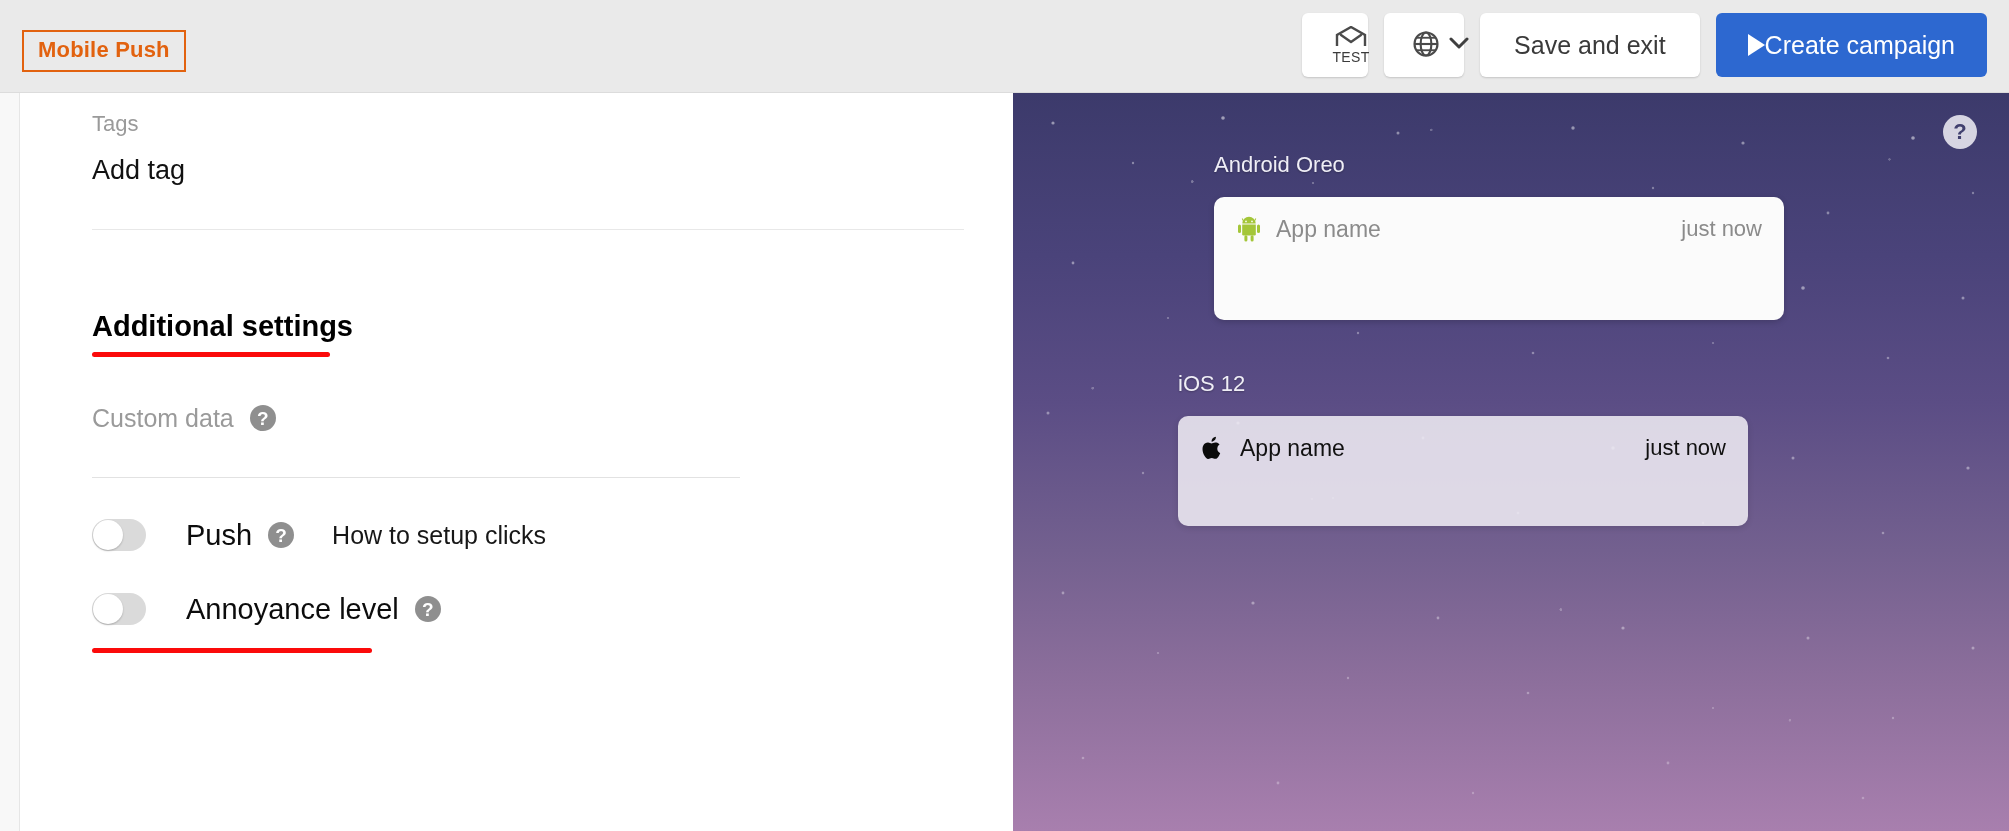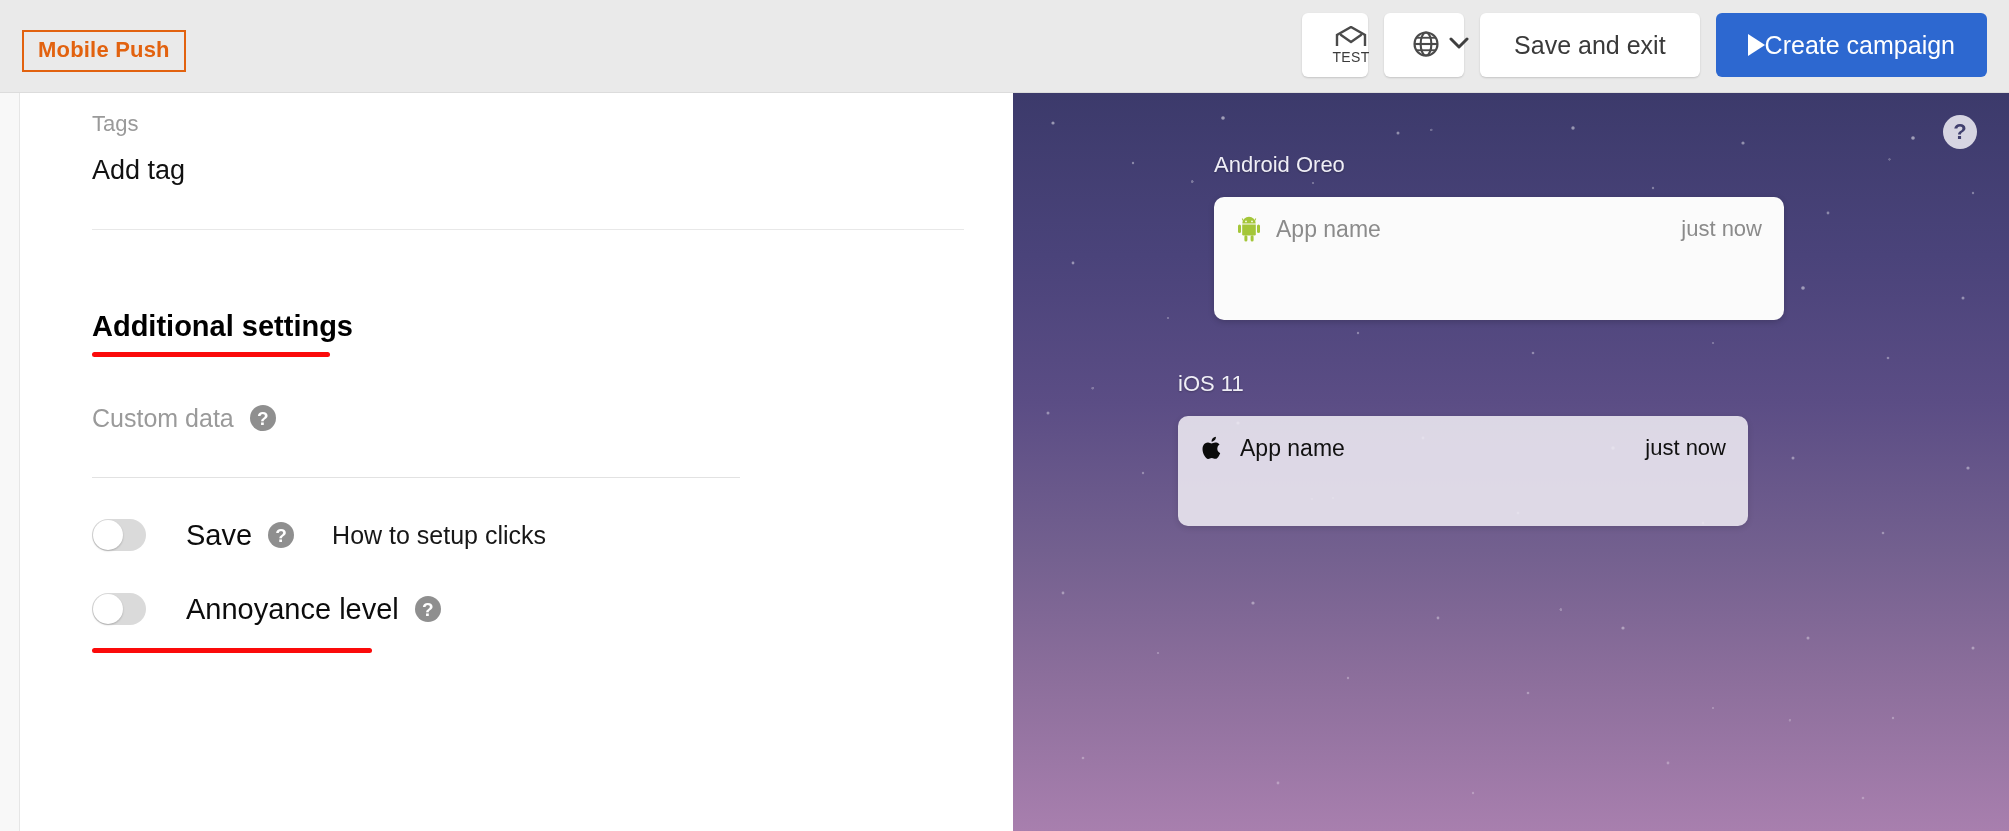--- a/index.html
+++ b/index.html
@@ -397,21 +397,21 @@
         <span class="muted-text">Custom data</span>
         <span class="help-dot">?</span>
       </div>
 
       <div class="inner-divider"></div>
 
       <div class="row toggle-row">
         <span class="toggle">
           <span class="knob"></span>
         </span>
-        <span class="toggle-label">Save</span>
+        <span class="toggle-label">Push</span>
         <span class="help-dot">?</span>
         <span class="side-link">How to setup clicks</span>
       </div>
 
       <div class="row toggle-row">
         <span class="toggle">
           <span class="knob"></span>
         </span>
         <span class="toggle-label">Annoyance level</span>
         <span class="help-dot">?</span>
@@ -501,21 +501,21 @@
               <circle cx="15" cy="5.4" r=".85" fill="#ffffff"></circle>
             </svg>
           </span>
           <span class="app-name">App name</span>
           <span class="notif-time">just now</span>
         </div>
       </div>
     </div>
 
     <div class="os-group os-ios">
-      <div class="os-label">iOS 11</div>
+      <div class="os-label">iOS 12</div>
       <div class="notif-card notif-ios">
         <div class="notif-head">
           <span class="app-icon">
             <svg width="22" height="26" viewBox="0 0 22 26" aria-hidden="true">
               <path d="M15.3 13.6c0-2.7 2.2-4 2.3-4.1-1.3-1.9-3.3-2.1-4-2.1-1.7-.2-3.3 1-4.1 1-.9 0-2.2-1-3.6-.9-1.8 0-3.5 1.1-4.5 2.7-1.9 3.3-.5 8.3 1.4 11 .9 1.3 2 2.8 3.4 2.7 1.4-.05 1.9-.85 3.6-.85 1.6 0 2.1.85 3.6.82 1.5-.03 2.4-1.35 3.3-2.65 1.05-1.5 1.5-3 1.5-3.1-.03-.03-2.9-1.12-2.9-4.5z" fill="#0b0b0b"></path>
               <path d="M12.8 5.1c.75-.9 1.25-2.15 1.1-3.4-1.1.05-2.4.73-3.15 1.63-.7.8-1.3 2.07-1.15 3.3 1.2.1 2.45-.63 3.2-1.53z" fill="#0b0b0b"></path>
             </svg>
           </span>
           <span class="app-name">App name</span>
           <span class="notif-time">just now</span>

